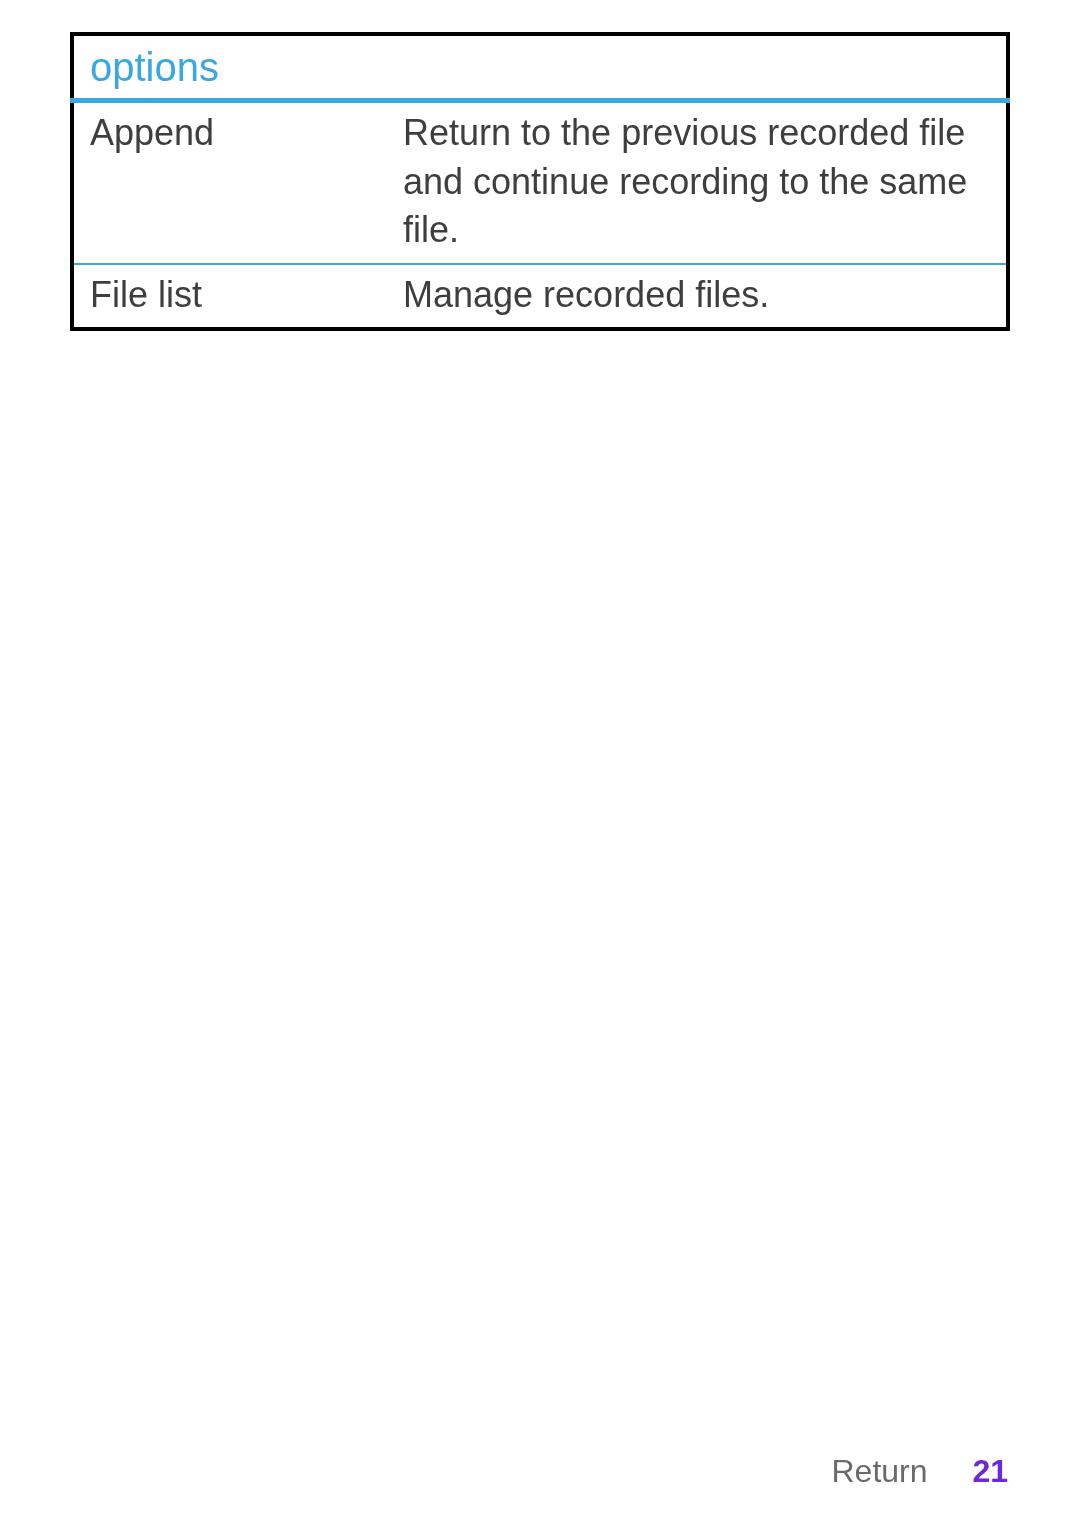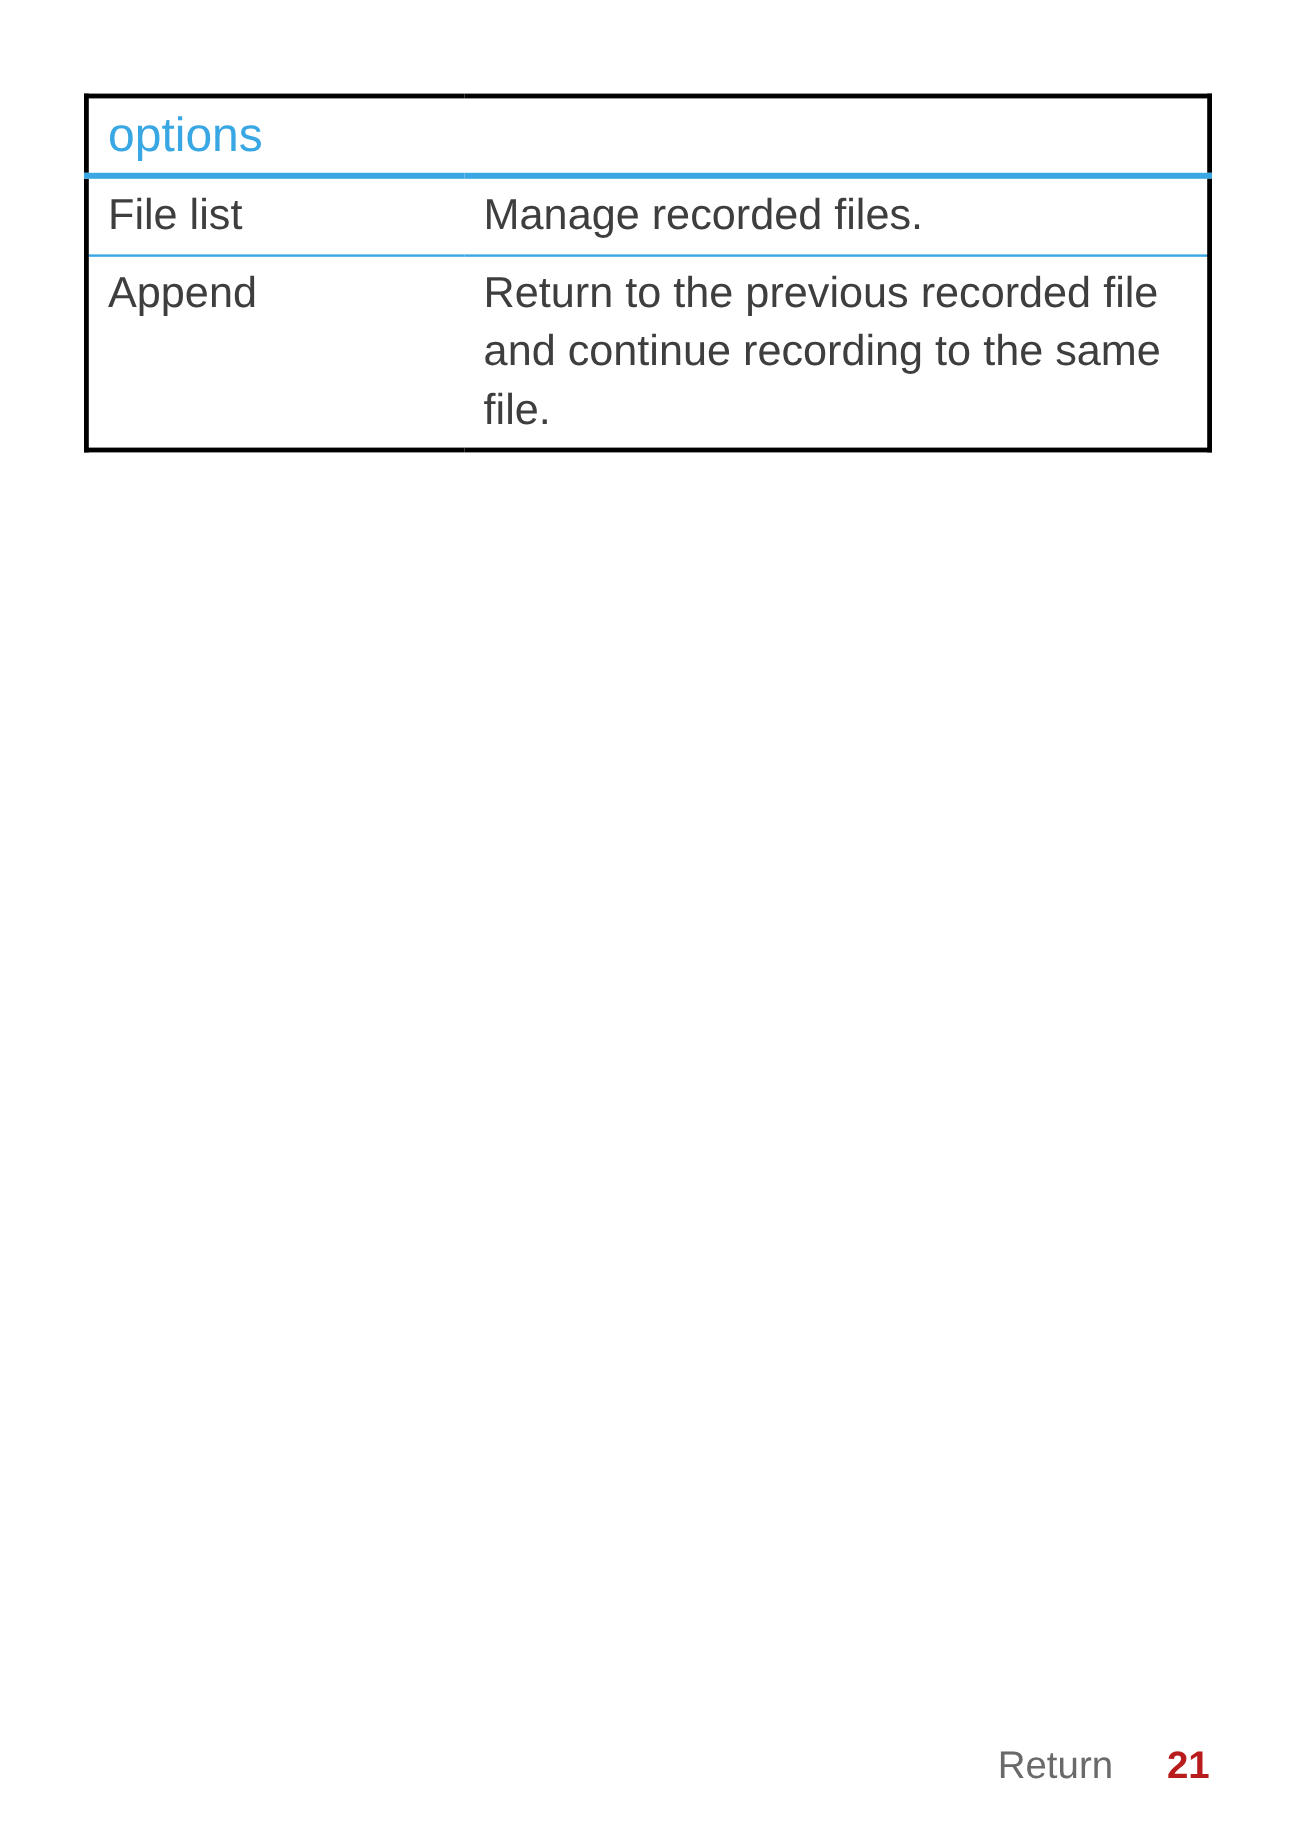--- a/index.html
+++ b/index.html
@@ -8,21 +8,21 @@
       height: 1532px;
       background: #ffffff;
       font-family: Arial, Helvetica, sans-serif;
       color: #3a3a3a;
       position: relative;
     }
     .page {
       position: relative;
       width: 1080px;
       height: 1532px;
-      padding: 78px 70px 0 70px;
+      padding: 32px 70px 0 70px;
     }
     table.options {
       border-collapse: collapse;
       width: 940px;
       border: 4px solid #000;
       font-size: 36px;
       line-height: 1.35;
     }
     table.options td {
       padding: 6px 16px 8px 16px;
@@ -50,40 +50,40 @@
     }
     .footer {
       position: absolute;
       bottom: 42px;
       right: 72px;
       font-size: 32px;
       color: #6a6a6a;
     }
     .footer .page-num {
       font-weight: bold;
-      color: #b91c1c;
+      color: #6d28d9;
       margin-left: 36px;
     }
   </style>
 </head>
 <body>
 
 <div class="page">
   <table class="options">
     <tbody>
         <tr class="header-row">
       <td colspan="2">options</td>
     </tr>
     <tr class="data-row">
+      <td class="col-label">Append</td>
+      <td class="col-desc">Return to the previous recorded file and continue recording to the same file.</td>
+    </tr>
+    <tr class="data-row">
       <td class="col-label">File list</td>
       <td class="col-desc">Manage recorded files.</td>
-    </tr>
-    <tr class="data-row">
-      <td class="col-label">Append</td>
-      <td class="col-desc">Return to the previous recorded file and continue recording to the same file.</td>
     </tr>
   </tbody>
     </table>
 
   <div class="footer">
     <span>Return</span>
     <span class="page-num">21</span>
   </div>
 </div>
 

